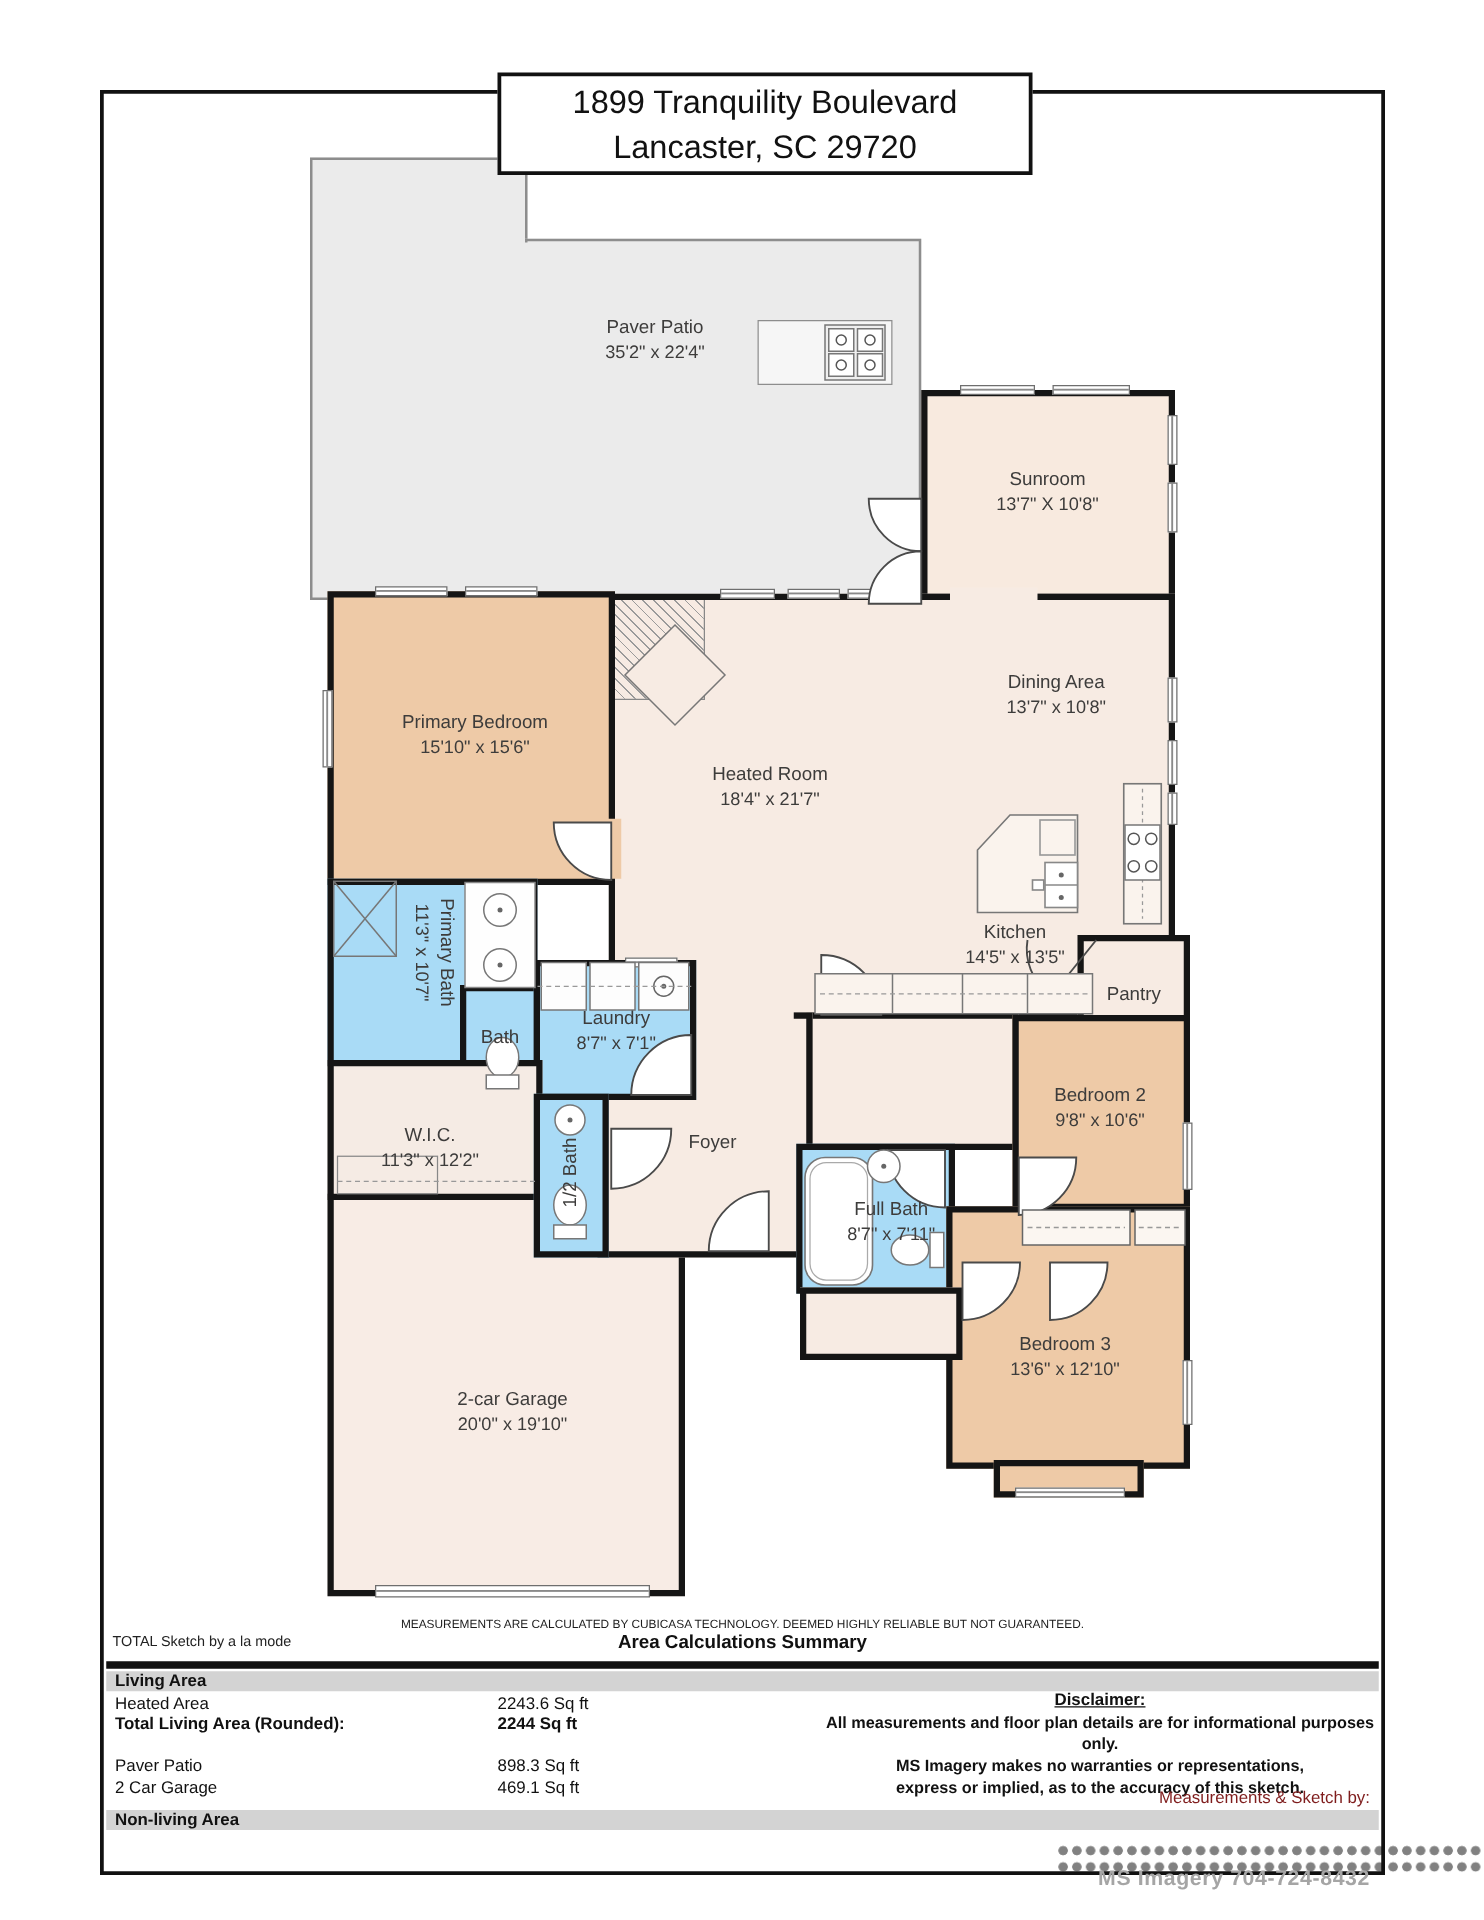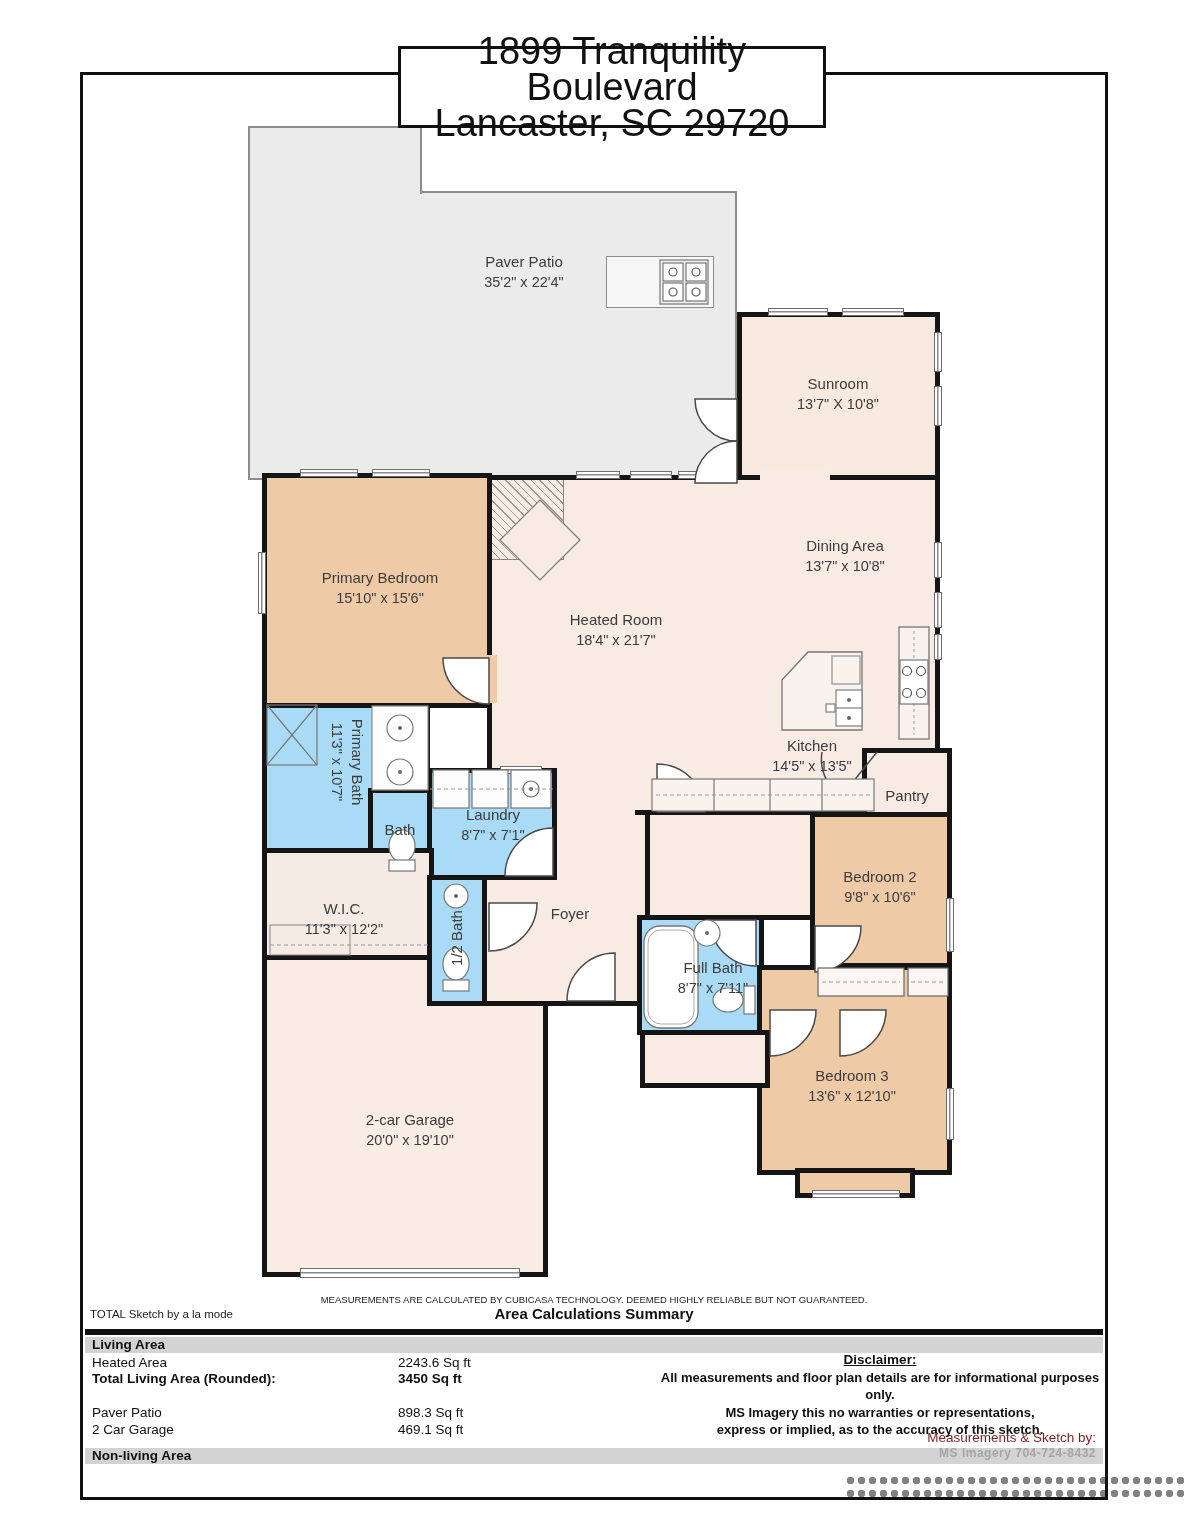--- a/index.html
+++ b/index.html
@@ -15,40 +15,40 @@
   .lbl .dims{font-size:14.5px;}
   .vert90{transform:translate(-50%,-50%) rotate(90deg);}
   .vertm90{transform:translate(-50%,-50%) rotate(-90deg);}
   .winh,.winv{position:absolute;box-sizing:border-box;background-color:#fff;border:1px solid #6e6e6e;
        background-repeat:no-repeat;background-position:center;z-index:12;}
   .winh{background-image:linear-gradient(#8a8a8a,#8a8a8a);background-size:100% 1.5px;}
   .winv{background-image:linear-gradient(#8a8a8a,#8a8a8a);background-size:1.5px 100%;}
   .hatch{position:absolute;background:repeating-linear-gradient(45deg,transparent 0 5px,#9a9a9a 5px 6px);
        border-right:1px solid #888;border-bottom:1px solid #888;box-sizing:border-box;}
   .fx{position:absolute;left:0;top:0;width:1187px;height:1536px;z-index:15;pointer-events:none;}
-  .title-box{position:absolute;left:398px;top:46px;width:422px;height:76px;background:#fff;
+  .title-box{position:absolute;left:398px;top:58px;width:422px;height:76px;background:#fff;
        border:3px solid #111;z-index:30;display:flex;flex-direction:column;justify-content:center;
-       text-align:center;font-size:38px;line-height:36px;color:#111;}
+       text-align:center;font-size:26px;line-height:36px;color:#111;}
   .foot-note{position:absolute;left:85px;top:1294px;width:1018px;text-align:center;
        font-size:9.5px;color:#1c1c1c;z-index:25;}
   .sketch-brand{position:absolute;left:90px;top:1308px;font-size:11.5px;color:#222;z-index:25;}
   .summary-title{position:absolute;left:85px;top:1305px;width:1018px;text-align:center;
        font-weight:bold;font-size:15px;color:#111;z-index:25;}
   .black-bar{position:absolute;left:85px;top:1329px;width:1018px;height:6px;background:#111;z-index:25;}
   .band{position:absolute;left:85px;width:1018px;height:16px;background:#d3d3d3;z-index:24;}
   .band span{position:absolute;left:7px;top:0;font-weight:bold;font-size:13.5px;color:#111;line-height:16px;}
   .trow{position:absolute;left:85px;width:1018px;height:16px;z-index:26;font-size:13.5px;color:#111;line-height:16px;}
   .trow .tl{position:absolute;left:7px;}
   .trow .tv{position:absolute;left:313px;width:200px;text-align:left;}
   .bold{font-weight:bold;}
   .disclaimer{position:absolute;left:655px;top:1351px;width:450px;text-align:center;z-index:27;
        font-size:13px;font-weight:bold;color:#111;line-height:17.5px;}
   .disclaimer .dtitle{text-decoration:underline;font-size:13.5px;}
   .credit1{position:absolute;right:91px;top:1430px;font-size:13.5px;color:#7f1d1d;z-index:27;}
-  .credit2{position:absolute;right:91px;top:1446px;font-size:12px;font-weight:bold;color:#a5a5a5;
+  .credit2{position:absolute;right:91px;top:1493px;font-size:17px;font-weight:bold;color:#a5a5a5;
        letter-spacing:.5px;z-index:27;}
   .watermark{position:absolute;left:845px;top:1474px;width:342px;height:24px;z-index:0;opacity:.8;
        background-image:radial-gradient(circle,rgba(45,45,45,.75) 0 3.5px,transparent 4px);
        background-size:11px 13px;}
 </style>
 </head>
 <body>
 
 <div id="canvas">
 
@@ -306,36 +306,36 @@
 
   <div class="band" style="top:1337px;">
     <span>Living Area</span>
   </div>
   <div class="trow" style="top:1355px;">
     <span class="tl">Heated Area</span>
     <span class="tv">2243.6 Sq ft</span>
   </div>
   <div class="trow bold" style="top:1371px;">
     <span class="tl">Total Living Area (Rounded):</span>
-    <span class="tv">3450 Sq ft</span>
+    <span class="tv">2244 Sq ft</span>
   </div>
   <div class="band" style="top:1448px;">
     <span>Non-living Area</span>
   </div>
   <div class="trow" style="top:1405px;">
     <span class="tl">Paver Patio</span>
     <span class="tv">898.3 Sq ft</span>
   </div>
   <div class="trow" style="top:1422px;">
     <span class="tl">2 Car Garage</span>
     <span class="tv">469.1 Sq ft</span>
   </div>
 
   <div class="disclaimer">
     <div class="dtitle">Disclaimer:</div>
     <div>All measurements and floor plan details are for informational purposes only.</div>
-    <div>MS Imagery this no warranties or representations,</div>
+    <div>MS Imagery makes no warranties or representations,</div>
     <div>express or implied, as to the accuracy of this sketch.</div>
   </div>
   <div class="credit1">Measurements &amp; Sketch by:</div>
   <div class="credit2">MS Imagery 704-724-8432</div>
 
 </div>
 
 </body></html>

